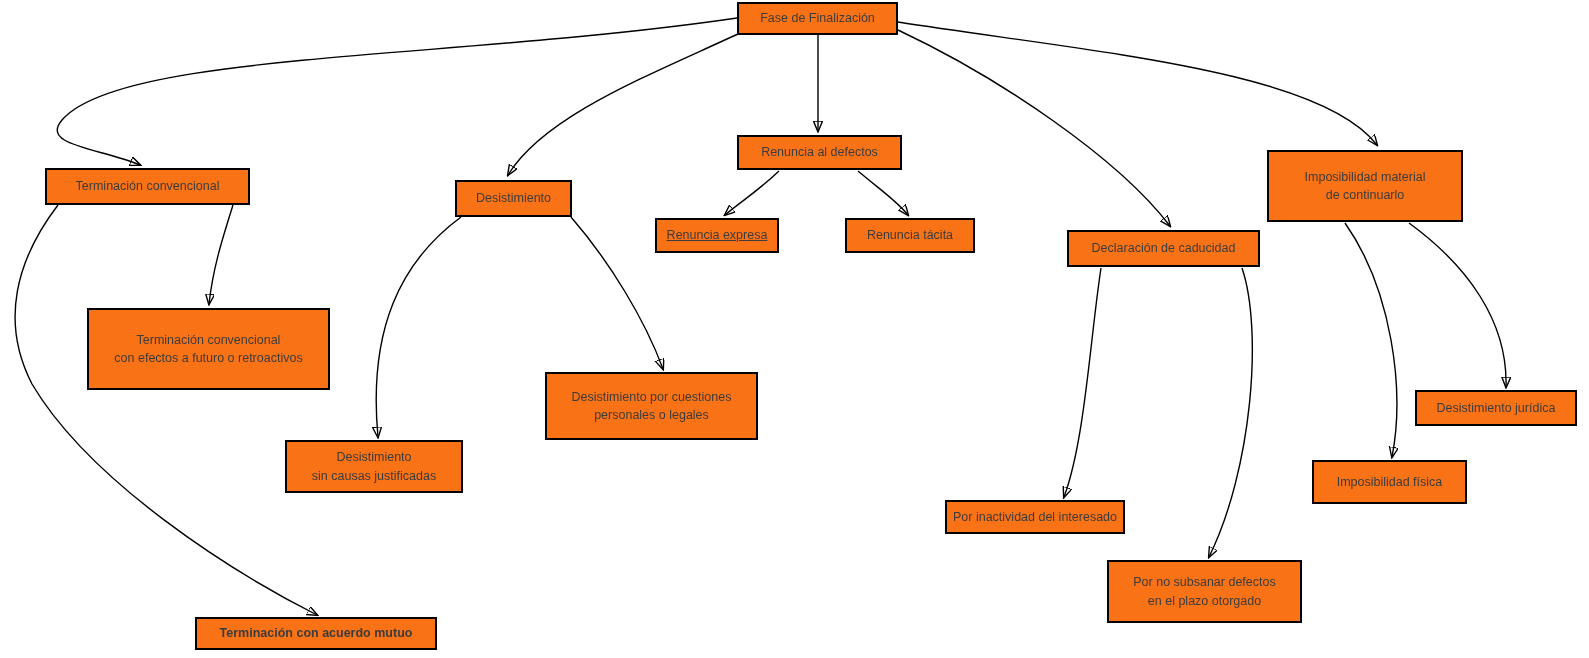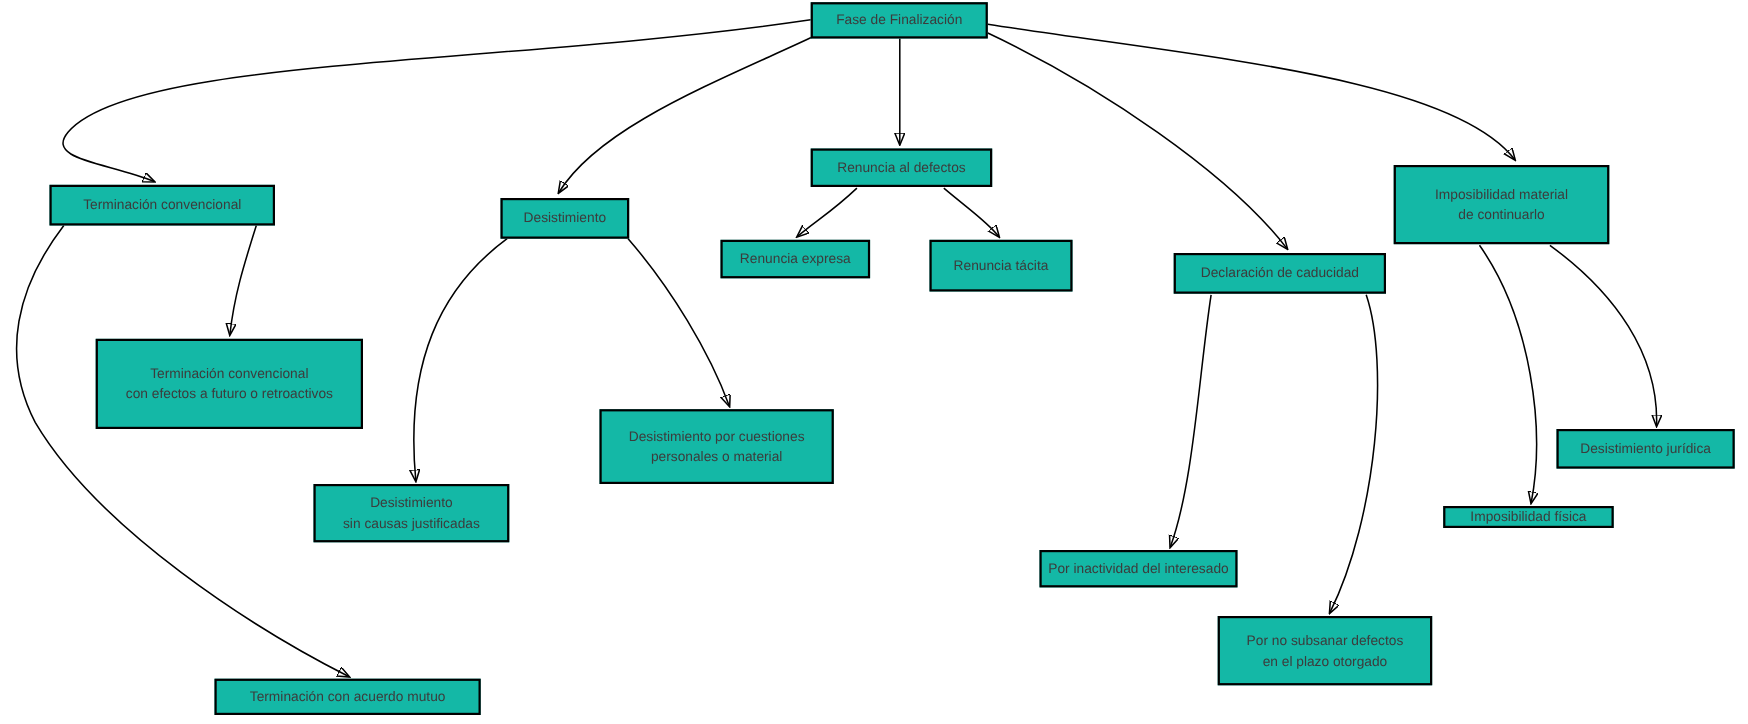--- a/index.html
+++ b/index.html
@@ -23,21 +23,21 @@
     height: 658px;
   }
   #edges path, #edges line {
     fill: none;
     stroke: #000000;
     stroke-width: 1.4;
   }
   .node {
     position: absolute;
     box-sizing: border-box;
-    background: #14b8a6;
+    background: #f97316;
     border: 2px solid #000000;
     display: flex;
     align-items: center;
     justify-content: center;
     text-align: center;
     font-size: 12.5px;
     line-height: 1.45;
     color: #3c3c3c;
     white-space: pre-line;
     padding: 2px 6px;
@@ -81,25 +81,25 @@
   </div>
 
   <div class="node" style="left:455px; top:180px; width:117px; height:37px;">
     <span>Desistimiento</span>
   </div>
 
   <div class="node" style="left:737px; top:135px; width:165px; height:35px;">
     <span>Renuncia al defectos</span>
   </div>
 
-  <div class="node" style="left:655px; top:218px; width:136px; height:35px;">
+  <div class="node" style="left:655px; top:218px; width:124px; height:35px;text-decoration:underline;">
     <span>Renuncia expresa</span>
   </div>
 
-  <div class="node" style="left:845px; top:218px; width:130px; height:47px;">
+  <div class="node" style="left:845px; top:218px; width:130px; height:35px;">
     <span>Renuncia tácita</span>
   </div>
 
   <div class="node" style="left:1067px; top:230px; width:193px; height:37px;">
     <span>Declaración de caducidad</span>
   </div>
 
   <div class="node" style="left:1267px; top:150px; width:196px; height:72px;">
     <span>Imposibilidad material
 de continuarlo</span>
@@ -110,37 +110,37 @@
 con efectos a futuro o retroactivos</span>
   </div>
 
   <div class="node" style="left:285px; top:440px; width:178px; height:53px;">
     <span>Desistimiento
 sin causas justificadas</span>
   </div>
 
   <div class="node" style="left:545px; top:372px; width:213px; height:68px;">
     <span>Desistimiento por cuestiones
-personales o material</span>
+personales o legales</span>
   </div>
 
   <div class="node" style="left:945px; top:500px; width:180px; height:34px;">
     <span>Por inactividad del interesado</span>
   </div>
 
   <div class="node" style="left:1107px; top:560px; width:195px; height:63px;">
     <span>Por no subsanar defectos
 en el plazo otorgado</span>
   </div>
 
-  <div class="node" style="left:1312px; top:460px; width:155px; height:20px;">
+  <div class="node" style="left:1312px; top:460px; width:155px; height:44px;">
     <span>Imposibilidad física</span>
   </div>
 
   <div class="node" style="left:1415px; top:390px; width:162px; height:36px;">
     <span>Desistimiento jurídica</span>
   </div>
 
-  <div class="node" style="left:195px; top:617px; width:242px; height:33px;">
+  <div class="node" style="left:195px; top:617px; width:242px; height:33px;font-weight:bold;">
     <span>Terminación con acuerdo mutuo</span>
   </div>
 
 </div>
 
 </body></html>

